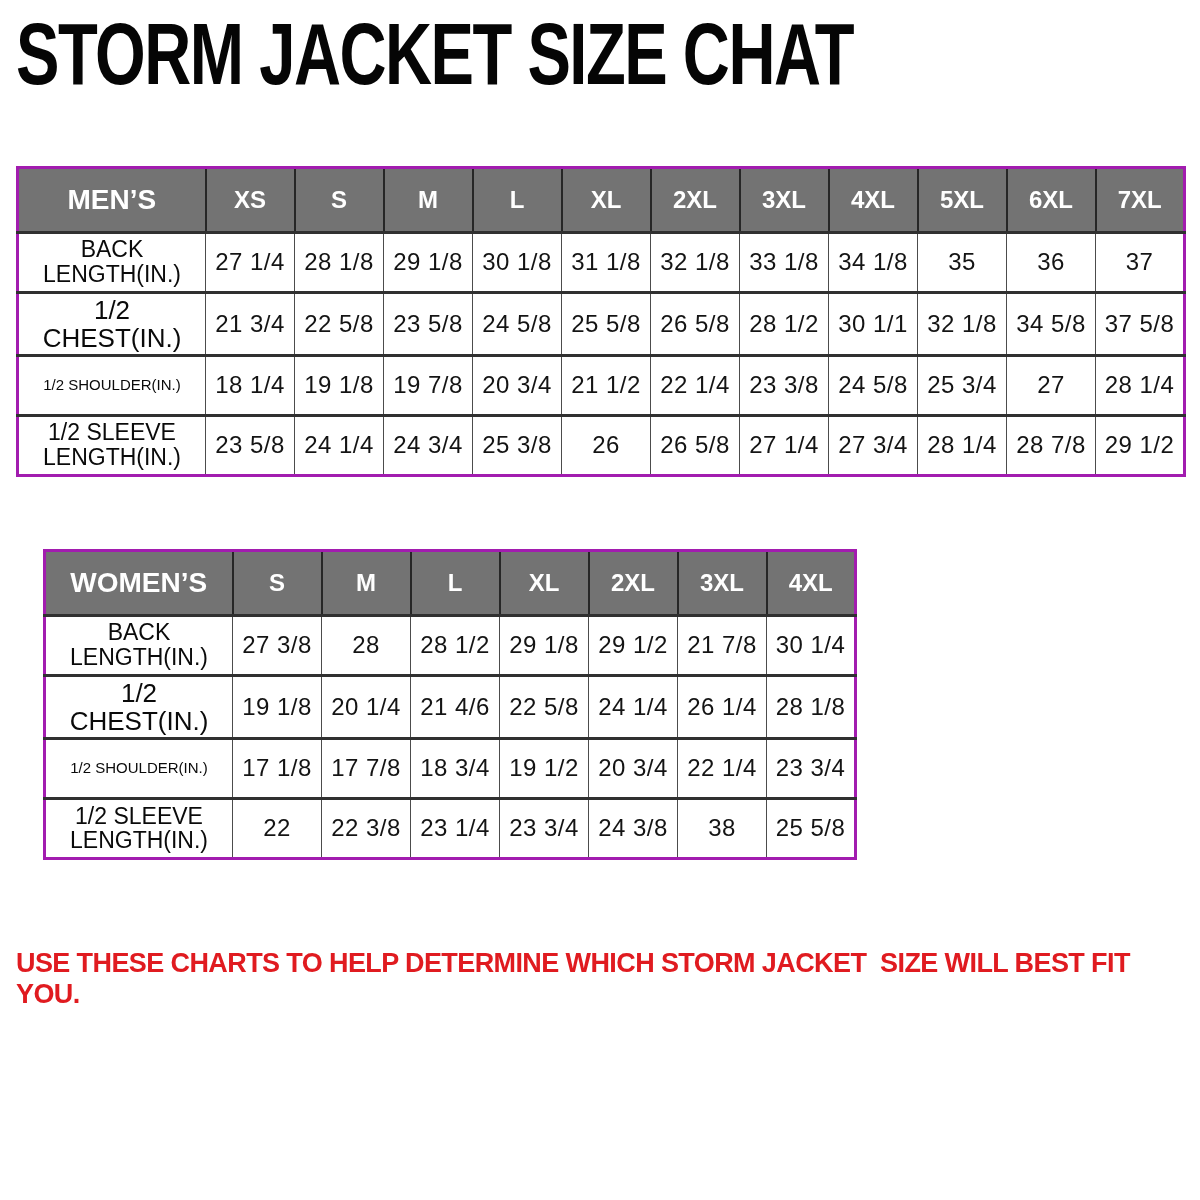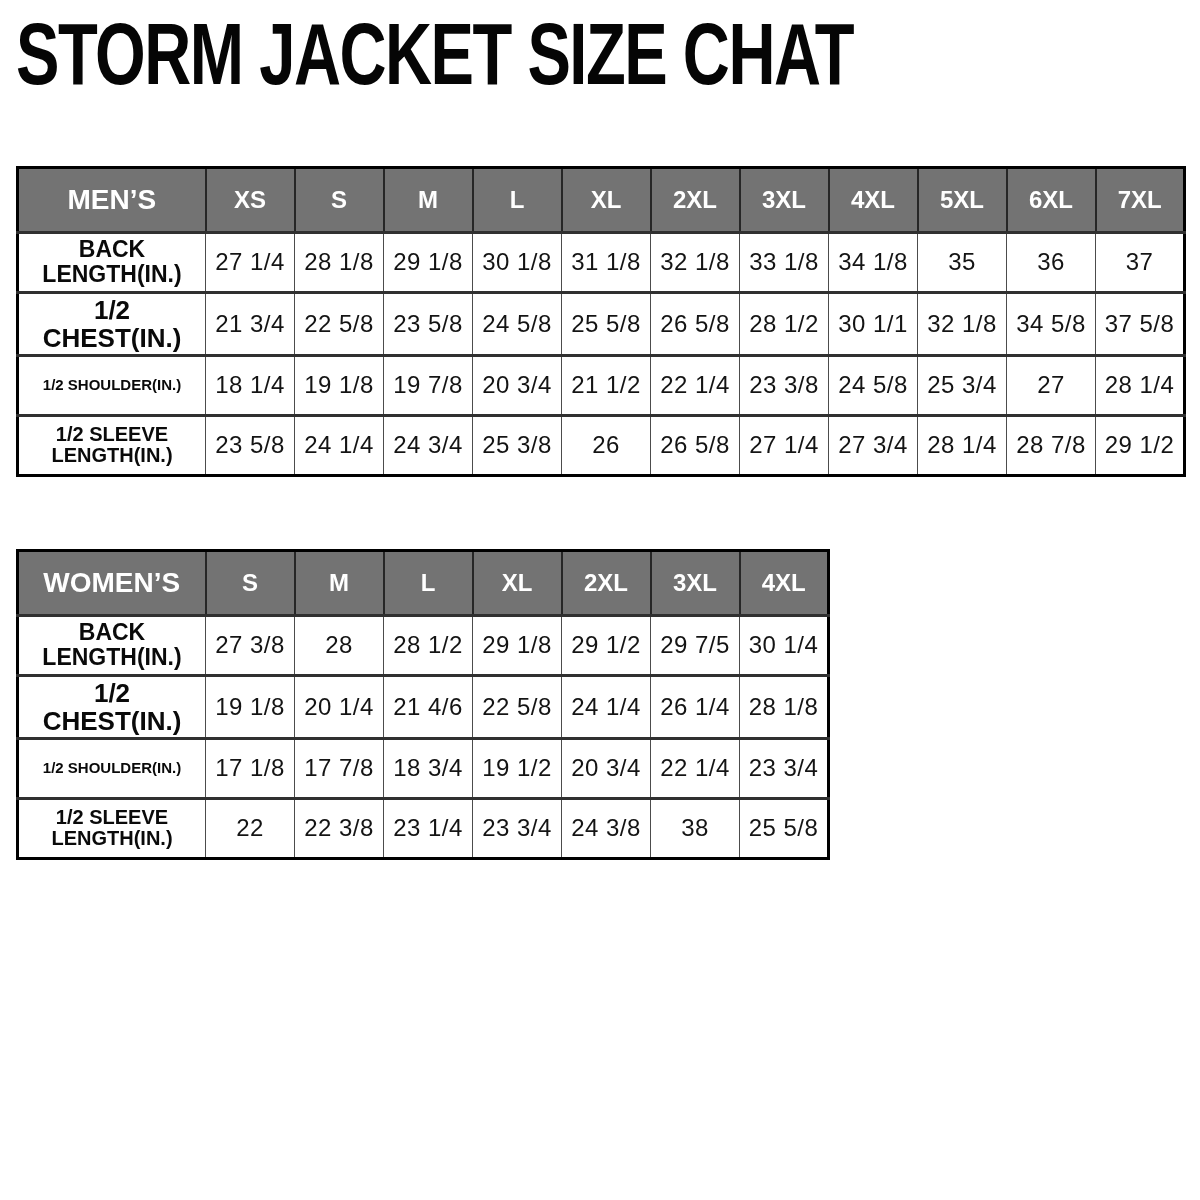--- a/index.html
+++ b/index.html
@@ -22,45 +22,45 @@
     transform:scaleX(0.74);transform-origin:left top;
   }
   .top-note{
     margin-top:16px;max-width:945px;
     color:var(--accent_red);font-weight:700;font-size:28px;line-height:1.27;
     letter-spacing:-0.3px;
   }
 
   .size-table{
     border-collapse:collapse;table-layout:fixed;
-    border:3px solid #000000;
+    border:3px solid #a21caf;
   }
   .size-table.mens{margin-top:70px;}
-  .size-table.womens{margin-top:72px;}
+  .size-table.womens{margin-top:72px;margin-left:27px;}
   col.col-label{width:188px;}
   col.col-size{width:89px;}
   .size-table th,.size-table td{
     text-align:center;vertical-align:middle;padding:0;overflow:hidden;
   }
   .size-table thead th{
     background:var(--header_gray);color:var(--header_text);
     font-weight:700;font-size:24px;height:65px;
     border:2px solid #262626;
   }
   .size-table thead th.corner{font-size:28px;}
   .size-table tbody th,.size-table tbody td{
     border:1px solid #4c4c4c;border-top:3px solid #303030;
     height:60px;background:#ffffff;
   }
   .size-table tbody th.label{
-    font-weight:700;font-size:23px;line-height:1.08;padding:2px 4px;color:#0a0a0a;
+    font-weight:400;font-size:23px;line-height:1.08;padding:2px 4px;color:#0a0a0a;
   }
   .size-table tbody tr.row-1 th.label{font-size:26px;}
   .size-table tbody tr.row-2 th.label{font-size:15px;}
-  .size-table tbody tr.row-3 th.label{font-size:20px;}
+  .size-table tbody tr.row-3 th.label{font-size:23px;}
   .size-table tbody td{
     font-size:24px;font-weight:400;color:#141414;letter-spacing:0.5px;
   }
 
   .bottom-note{
     margin-top:88px;
     color:var(--accent_red);font-weight:700;font-size:27px;letter-spacing:-0.6px;
     white-space:pre-wrap;
   }
 </style>
@@ -187,21 +187,21 @@
         </tr>
       </thead>
       <tbody>
         <tr class="row-0">
           <th class="label">BACK LENGTH(IN.)</th>
           <td>27 3/8</td>
           <td>28</td>
           <td>28 1/2</td>
           <td>29 1/8</td>
           <td>29 1/2</td>
-          <td>29 7/5</td>
+          <td>21 7/8</td>
           <td>30 1/4</td>
         </tr>
         <tr class="row-1">
           <th class="label">1/2 CHEST(IN.)</th>
           <td>19 1/8</td>
           <td>20 1/4</td>
           <td>21 4/6</td>
           <td>22 5/8</td>
           <td>24 1/4</td>
           <td>26 1/4</td>
@@ -223,14 +223,15 @@
           <td>22 3/8</td>
           <td>23 1/4</td>
           <td>23 3/4</td>
           <td>24 3/8</td>
           <td>38</td>
           <td>25 5/8</td>
         </tr>
       </tbody>
     </table>
 
+  <div class="bottom-note">USE THESE CHARTS TO HELP DETERMINE WHICH STORM JACKET  SIZE WILL BEST FIT YOU.</div>
 
 </div>
 
 </body></html>

